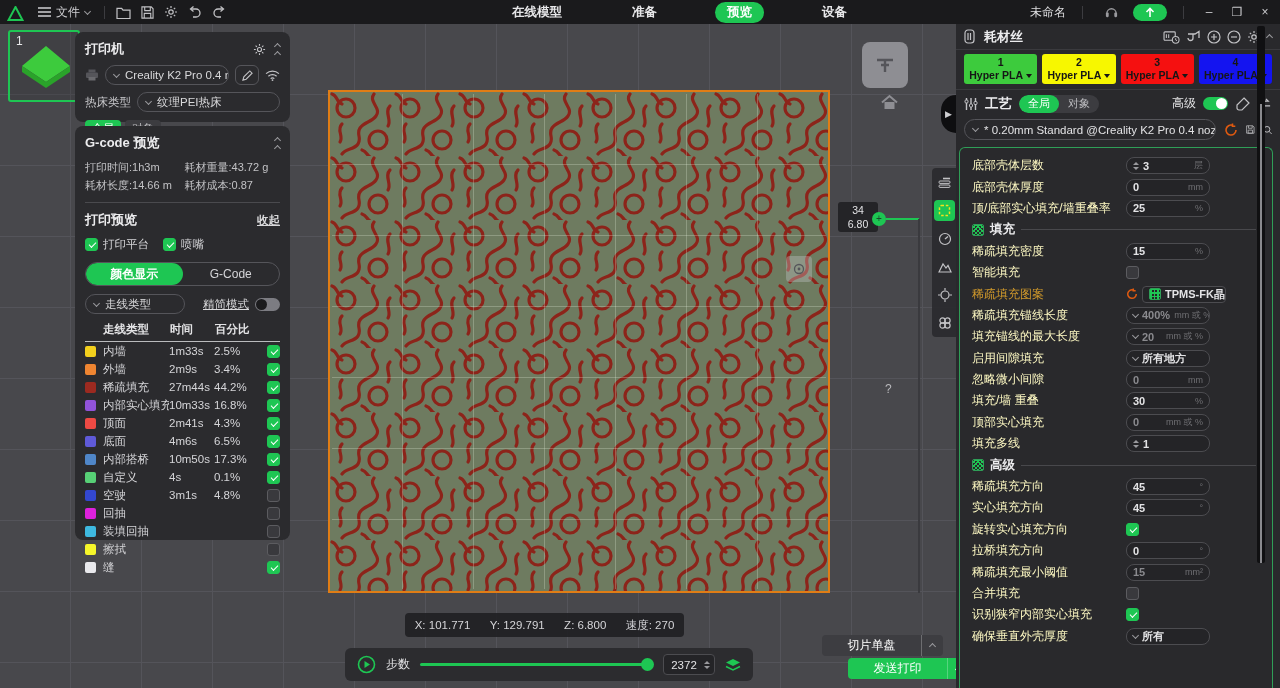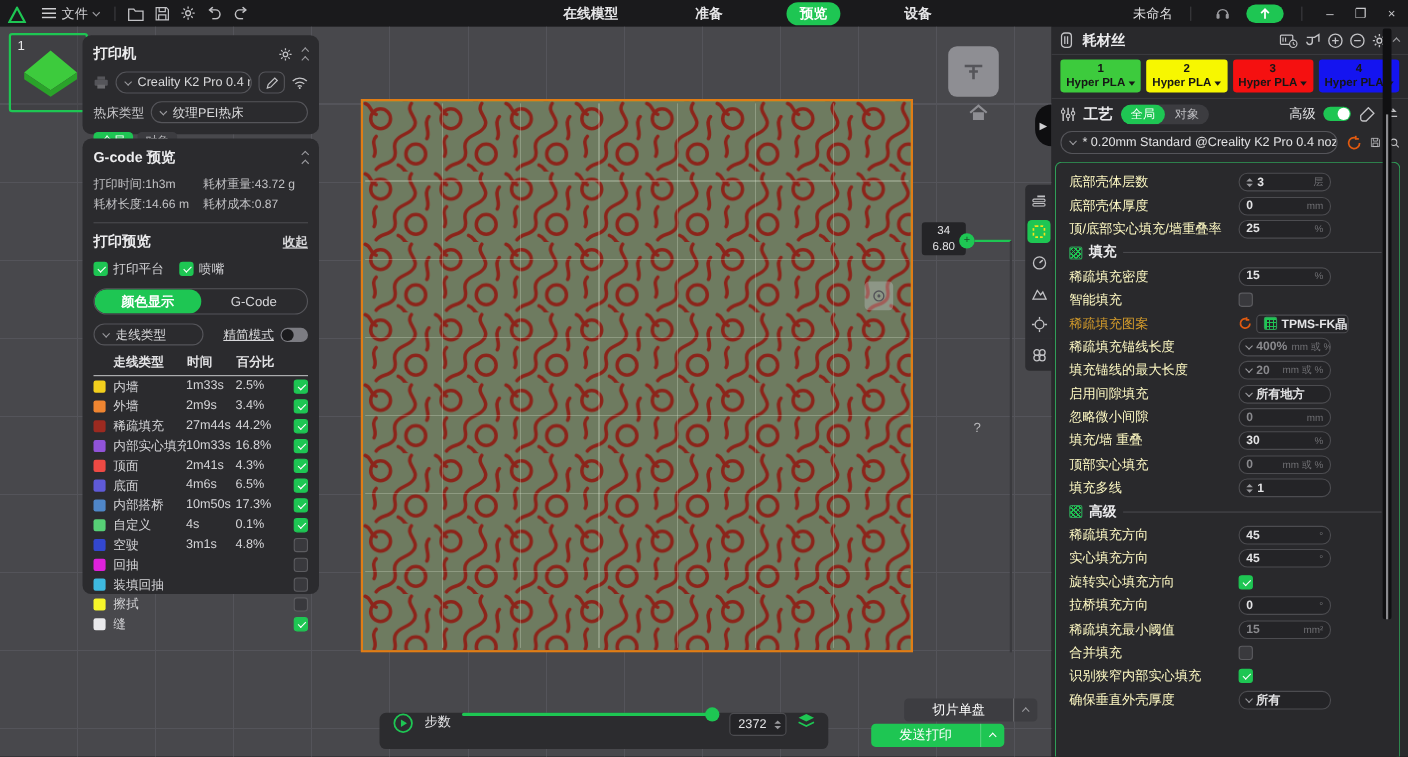--- a/index.html
+++ b/index.html
@@ -58,31 +58,31 @@
     border-radius:4px 0 0 4px;display:flex;flex-direction:column;align-items:center;gap:7px}
   .toolcol .ti{width:21px;height:21px;display:flex;align-items:center;justify-content:center;border-radius:4px}
   .toolcol .ti.active{background:#1ec653}
   .collapse-handle{position:absolute;left:941px;top:71px;width:15px;height:38px;background:#0e0e10;
     border-radius:19px 0 0 19px;display:flex;align-items:center;justify-content:center;color:#cfcfd2;font-size:9px}
   
   .coordbar{position:absolute;left:405px;top:589px;width:279px;height:24px;background:rgba(30,30,33,.88);
     border-radius:4px;display:flex;align-items:center;justify-content:space-around;color:#d5d5d8;font-size:11.5px}
   
   .playerbar{position:absolute;left:345px;top:624px;width:408px;height:33px;background:#2c2c2f;border-radius:6px;
-    display:flex;gap:10px;padding:0 12px}
+    display:flex;align-items:center;gap:10px;padding:0 12px}
   .ptrack{position:relative;flex:1;height:3px;background:#1ec653;border-radius:2px}
   .pknob{position:absolute;right:-1px;top:-5px;width:13px;height:13px;border-radius:50%;background:#1ec653}
   .step-box{display:flex;align-items:center;background:#242427;border:1px solid #4c4c50;border-radius:4px;height:21px;padding:0 4px;gap:4px}
   .step-input{width:32px;background:transparent;border:none;color:#e3e3e5;font-size:11.5px;text-align:center;outline:none;font-family:inherit}
   
   .act-btn{position:absolute;width:121px;height:21px;border-radius:4px;display:flex;align-items:center;color:#fff;font-size:12px}
   .act-btn .lbl{flex:1;text-align:center}
   .act-btn .seg{width:22px;height:100%;border-left:1px solid rgba(255,255,255,.25);display:flex;align-items:center;justify-content:center}
   .slice{left:822px;top:611px;background:#3d3d41}
-  .send{left:792px;top:634px;background:#1ec653}
+  .send{left:848px;top:634px;background:#1ec653}
 
   
   .card{position:absolute;background:#2b2b2e;border-radius:8px;padding:8px 10px}
   .card1{left:75px;top:8px;width:215px;height:90px}
   .card2{left:75px;top:102px;width:215px;height:414px}
   .card-title{font-weight:bold;font-size:13px;color:#ececee;display:flex;align-items:center}
   .card-title .sp{flex:1}
   .row{display:flex;align-items:center;gap:6px;margin-top:7px}
   .dd{display:flex;align-items:center;gap:6px;background:#2b2b2e;border:1px solid #55555a;border-radius:10px;
     height:20px;padding:0 8px;color:#d9d9db;font-size:11.5px;white-space:nowrap;overflow:hidden}
@@ -332,20 +332,26 @@
         <svg width="14" height="14" viewBox="0 0 14 14">
             <circle cx="4.5" cy="4.5" r="2.6" fill="none" stroke="#c2c2c5" stroke-width="1.2"></circle>
             <circle cx="9.5" cy="4.5" r="2.6" fill="none" stroke="#c2c2c5" stroke-width="1.2"></circle>
             <circle cx="4.5" cy="9.5" r="2.6" fill="none" stroke="#c2c2c5" stroke-width="1.2"></circle>
             <circle cx="9.5" cy="9.5" r="2.6" fill="none" stroke="#c2c2c5" stroke-width="1.2"></circle>
           </svg>
       </div>
     </div>
     <div class="collapse-handle">▶</div>
 
+    <div class="coordbar" id="coordbar">
+        <span>X: 101.771</span>
+        <span>Y: 129.791</span>
+        <span>Z: 6.800</span>
+        <span>速度: 270</span>
+      </div>
 
     <div class="playerbar">
       <div style="display:flex">
         <svg width="19" height="19" viewBox="0 0 19 19">
             <circle cx="9.5" cy="9.5" r="8" fill="none" stroke="#1ec653" stroke-width="1.6"></circle>
             <path d="M7.5 6v7l5.5-3.5z" fill="#1ec653"></path>
           </svg>
       </div>
       <span style="color:#e3e3e5">步数</span>
       <div class="ptrack">

